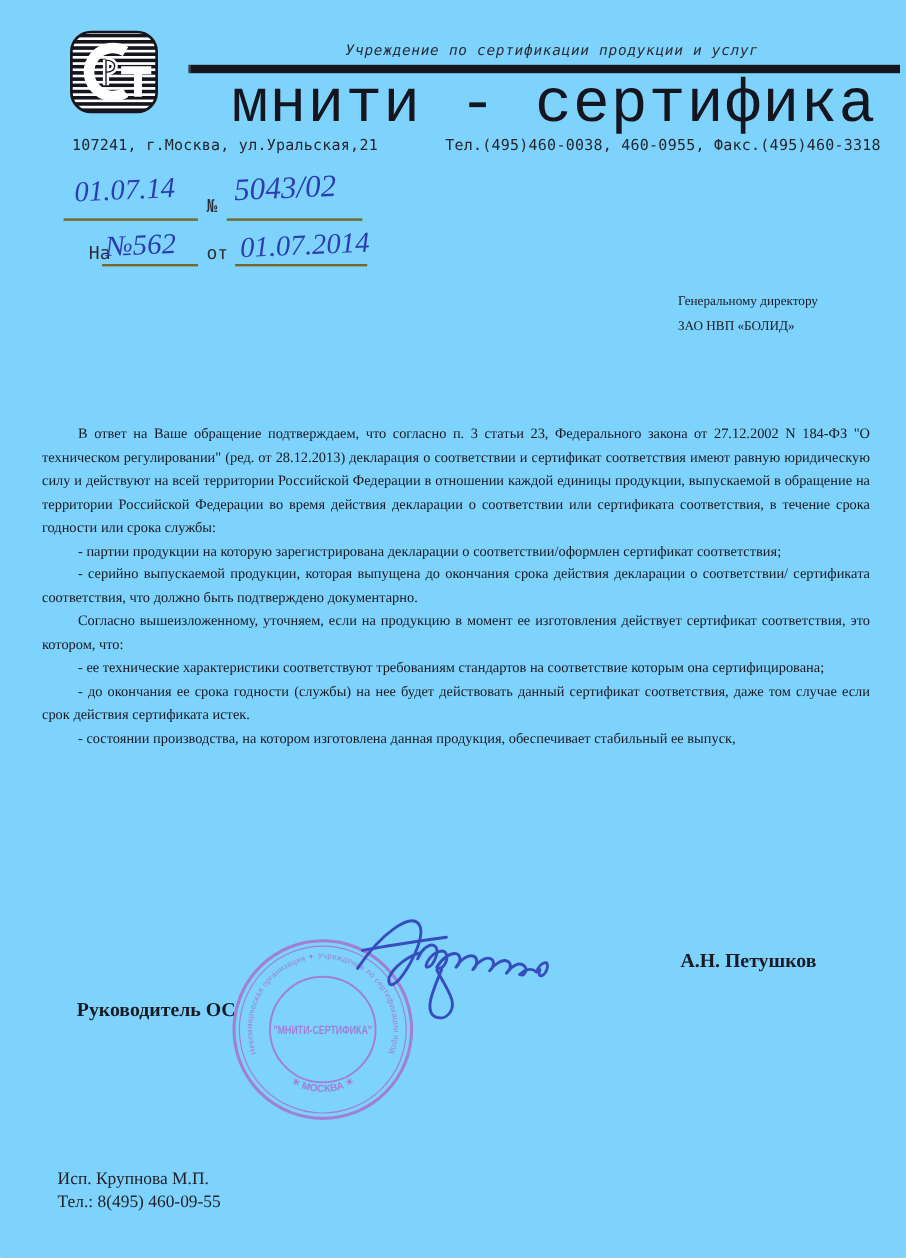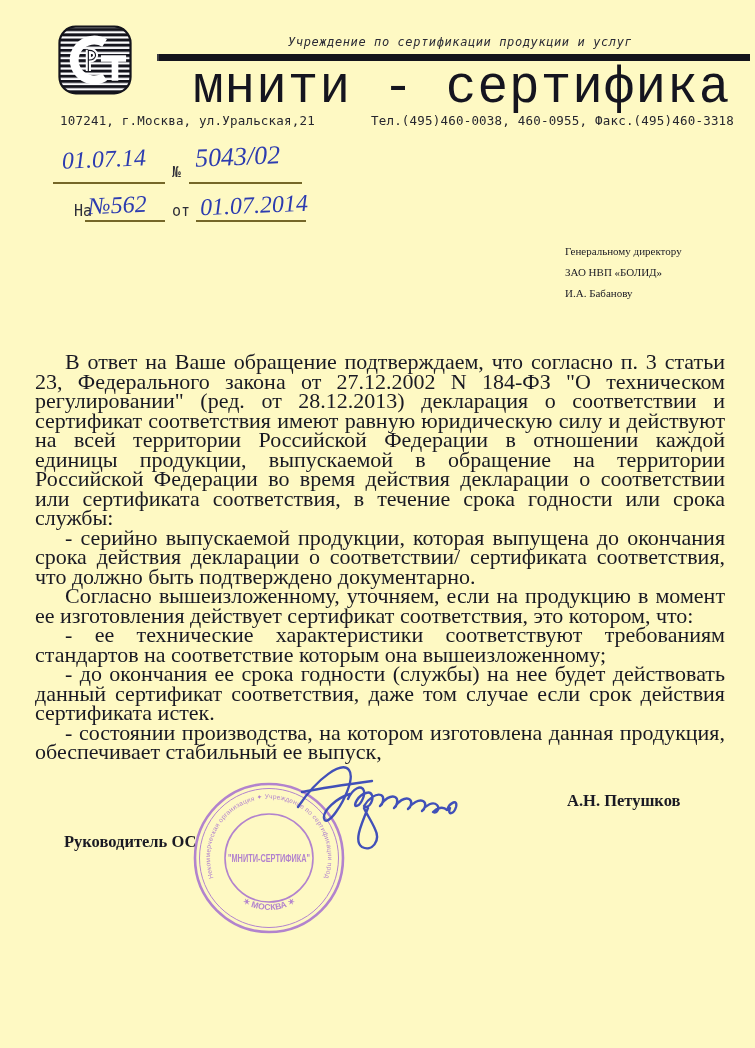--- a/index.html
+++ b/index.html
@@ -1,37 +1,37 @@
 <!DOCTYPE html>
 <html><head>
 <meta charset="utf-8">
 <style>
   html,body{margin:0;padding:0;}
   body{background:#e8e8e8;font-family:"Liberation Serif",serif;}
-  .page{position:relative;width:755px;height:1048px;background:#fef9c3;overflow:hidden;
+  .page{position:relative;width:755px;height:1048px;background:#7dd3fc;overflow:hidden;
         box-shadow:0 0 4px rgba(0,0,0,.3);color:#1a1a24;}
   
   .logo{position:absolute;left:58px;top:23px;width:74px;height:74px;}
   .tagline{position:absolute;left:288px;top:35px;font-family:"DejaVu Sans Mono",monospace;
            font-style:italic;font-size:12px;letter-spacing:.6px;color:#2b2b36;white-space:nowrap;}
   .rule{position:absolute;left:157px;top:54px;width:593px;height:7px;background:#14141c;
         background-image:linear-gradient(90deg, rgba(255,255,255,.18) 0 2px, transparent 2px 9px);}
   .title{position:absolute;left:193px;top:60px;width:560px;font-family:"Liberation Mono",monospace;
          font-size:51px;letter-spacing:1px;color:#15151f;white-space:nowrap;}
   .addr{position:absolute;left:60px;top:113px;display:flex;gap:56px;
         font-family:"DejaVu Sans Mono",monospace;font-size:12.5px;letter-spacing:.2px;color:#26262f;white-space:nowrap;text-align:center;}
   
   .mono-label{position:absolute;font-family:"DejaVu Sans Mono",monospace;font-size:15px;color:#2e2e38;}
   .uline{position:absolute;height:2px;background:#756728;}
   .hand{position:absolute;font-family:"Liberation Serif",serif;font-style:italic;color:#2d3cb0;
         transform:rotate(-2.5deg);white-space:nowrap;}
   
   .recipient{position:absolute;left:565px;top:241px;font-weight:normal;font-size:11px;line-height:21px;white-space:nowrap;}
   
-  .body-text{position:absolute;left:35px;top:352px;width:690px;font-size:22px;line-height:19.5px;
+  .body-text{position:absolute;left:35px;top:352px;width:690px;font-size:12px;line-height:19.5px;
              text-align:justify;color:#191923;}
   .body-text p{margin:0;text-indent:30px;}
   
   .sig-title{position:absolute;left:64px;top:792px;font-weight:bold;font-size:16.5px;white-space:nowrap;margin-top:40px;}
   .sig-name{position:absolute;left:567px;top:791px;font-weight:bold;font-size:16.5px;white-space:nowrap;text-align:right;}
   .stamp{position:absolute;left:191px;top:780px;width:156px;height:156px;opacity:.88;}
   .signature{position:absolute;left:292px;top:757px;width:175px;height:95px;opacity:.92;}
   
   .footer{position:absolute;left:48px;top:974px;font-size:14.5px;line-height:19px;color:#21212b;}
 </style>
@@ -71,28 +71,28 @@
   <div class="mono-label" style="left:62px;top:202px;margin-left:12px;">На</div>
   <div class="hand" style="left:88px;top:192px;font-size:24px;">№562</div>
   <div class="uline" style="left:85px;top:220px;width:80px;"></div>
   <div class="mono-label" style="left:172px;top:202px;">от</div>
   <div class="hand" style="left:200px;top:192px;font-size:24px;">01.07.2014</div>
   <div class="uline" style="left:196px;top:220px;width:110px;"></div>
 
   <div class="recipient">
       <div>Генеральному директору</div>
       <div>ЗАО НВП «БОЛИД»</div>
-      <div>И.А. Бабанову</div>
     </div>
 
   <div class="body-text">
       <p>В ответ на Ваше обращение подтверждаем, что согласно п. 3 статьи 23, Федерального закона от 27.12.2002 N 184-ФЗ "О техническом регулировании" (ред. от 28.12.2013) декларация о соответствии и сертификат соответствия имеют равную юридическую силу и действуют на всей территории Российской Федерации в отношении каждой единицы продукции, выпускаемой в обращение на территории Российской Федерации во время действия декларации о соответствии или сертификата соответствия, в течение срока годности или срока службы:</p>
+      <p>- партии продукции на которую зарегистрирована декларации о соответствии/оформлен сертификат соответствия;</p>
       <p>- серийно выпускаемой продукции, которая выпущена до окончания срока действия декларации о соответствии/ сертификата соответствия, что должно быть подтверждено документарно.</p>
       <p>Согласно вышеизложенному, уточняем, если на продукцию в момент ее изготовления действует сертификат соответствия, это котором, что:</p>
-      <p>- ее технические характеристики соответствуют требованиям стандартов на соответствие которым она вышеизложенному;</p>
+      <p>- ее технические характеристики соответствуют требованиям стандартов на соответствие которым она сертифицирована;</p>
       <p>- до окончания ее срока годности (службы) на нее будет действовать данный сертификат соответствия, даже  том случае если срок действия сертификата истек.</p>
       <p>- состоянии производства, на котором изготовлена данная продукция, обеспечивает стабильный ее выпуск,</p>
     </div>
 
   <div class="sig-title">Руководитель ОС</div>
   <div class="sig-name">А.Н. Петушков</div>
 
   <svg class="stamp" viewBox="0 0 156 156">
     <g stroke="#a873cf" fill="none">
       <circle cx="78" cy="78" r="74" stroke-width="2.6"></circle>
@@ -115,14 +115,18 @@
   <svg class="signature" viewBox="0 0 175 95">
     <g fill="none" stroke="#3242b8" stroke-width="2.4" stroke-linecap="round" stroke-linejoin="round">
       <path d="M6 50 C26 20 50 4 57 13 C63 21 52 44 44 55 C39 62 33 67 32 61 C31 54 44 41 58 37"></path>
       <path d="M10 35 C36 30 58 27 80 24"></path>
       <path d="M56 42 C61 31 70 27 72 34 C73 40 68 49 64 49 C61 49 66 38 74 36 C80 34 82 40 79 46 C77 50 73 51 72 49 C76 42 84 36 89 38 C93 40 91 47 88 49 C92 42 99 38 103 40 C107 42 105 49 102 51 C106 44 113 40 117 42 C121 44 119 50 116 52 C120 46 127 42 131 44 C135 46 133 52 130 54 C134 48 141 44 145 48 C148 51 145 57 141 55 C145 51 151 49 155 53"></path>
       <path d="M155 53 C158 45 166 42 164 50 C162 57 155 59 158 51"></path>
       <path d="M76 51 C68 70 62 85 70 90 C80 95 89 84 83 72 C79 63 74 56 72 51"></path>
     </g>
   </svg>
 
+  <div class="footer">
+    <div>Исп. Крупнова М.П.</div>
+    <div>Тел.: 8(495) 460-09-55</div>
+  </div>
 
 </div>
 
 </body></html>

